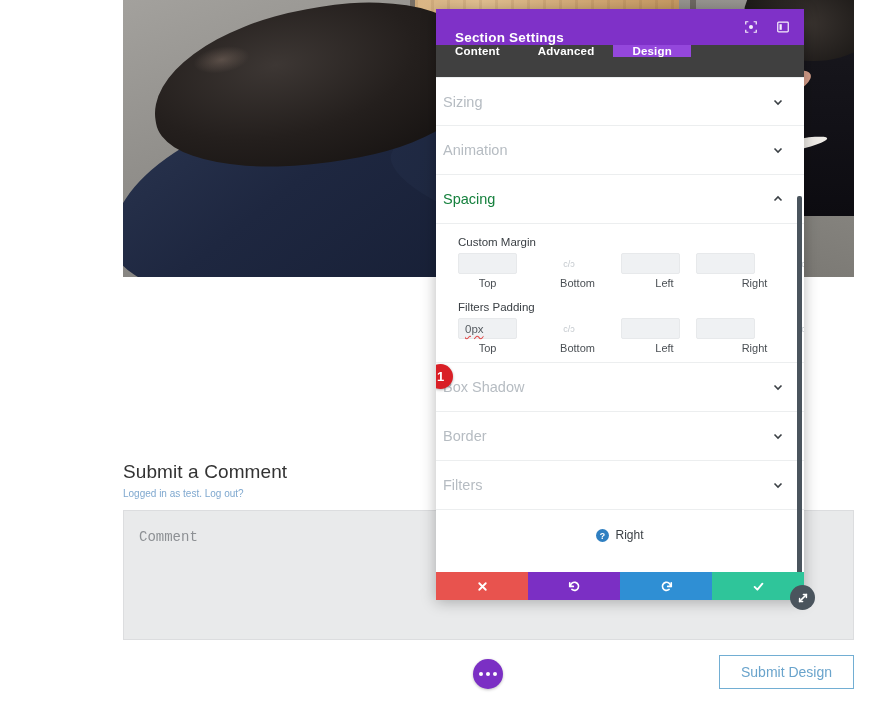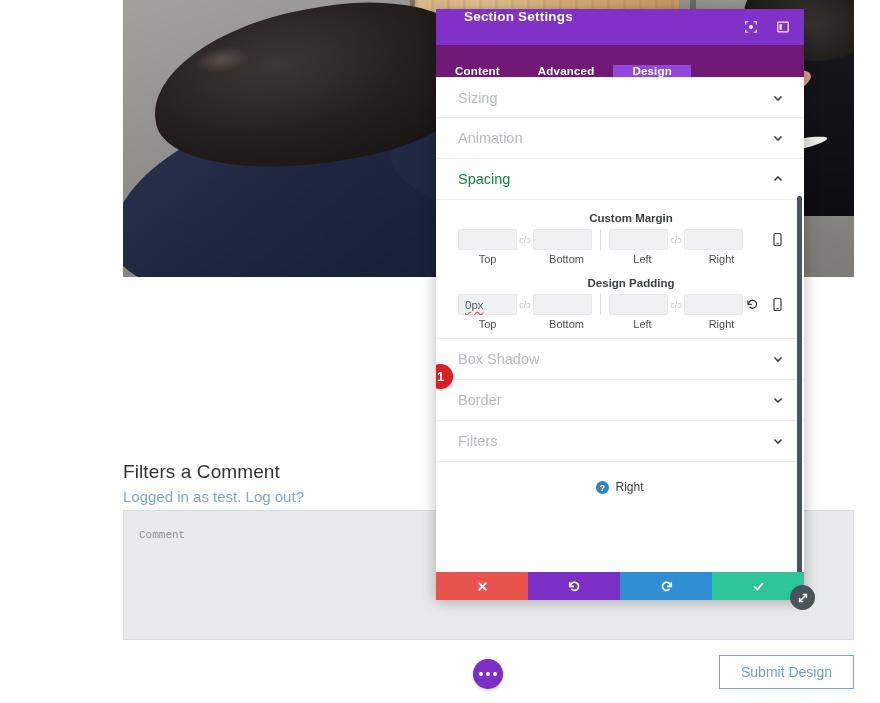--- a/index.html
+++ b/index.html
@@ -68,28 +68,28 @@
     background:#d8a08c; border-radius:50%; transform: rotate(-24deg); }
   .ph-p2-white { position:absolute; left:85.5%; top:51%; width:11%; height:4%;
     background:#eeebe6; border-radius:50%; transform: rotate(-12deg); }
 
   .comment-head {
     position:absolute; left:123px; top:461px;
     font-size:19px; color:#333333; letter-spacing:0.1px;
   }
   .logged-in {
     position:absolute; left:123px; top:488px;
-    font-size:15px; color:#7fa8cf;
+    font-size:10px; color:#7fa8cf;
   }
   .comment-box {
     position:absolute; left:123px; top:510px; width:731px; height:130px;
     background:#e9eaeb; border:1px solid #dcdddf;
   }
   .comment-ph { position:absolute; left:15px; top:18px;
-    font-family:"Liberation Mono", monospace; font-size:11px; color:#8d9094; }
+    font-family:"Liberation Mono", monospace; font-size:14px; color:#8d9094; }
 
   .dots-btn {
     position:absolute; left:473px; top:659px; width:30px; height:30px;
     background:#7b2fc4; border-radius:50%;
     display:flex; align-items:center; justify-content:center;
     box-shadow:0 1px 3px rgba(0,0,0,0.25);
   }
   .dots-btn span { width:4px; height:4px; border-radius:50%; background:#fff; margin:0 1.5px; display:block; }
 
   .submit-btn {
@@ -100,70 +100,70 @@
   }
 
   
   .modal {
     position:absolute; left:436px; top:9px; width:368px; height:591px;
     background:#ffffff; box-shadow:0 2px 14px rgba(0,0,0,0.28);
     display:flex; flex-direction:column;
   }
   .modal-titlebar {
     height:36px; background:#7f31c8; position:relative; flex:0 0 auto;
-    display:flex; align-items:flex-start;padding-left:9px;
+    display:flex; align-items:flex-end;
   }
   .modal-title {
     color:#ffffff; font-size:13.5px; font-weight:bold; margin-left:19px; letter-spacing:0.2px;
   }
   .tb-icons { position:absolute; right:14px; top:0; height:36px; display:flex; align-items:center; gap:18px; }
   .tb-ico { width:14px; height:14px; opacity:0.92; display:block; }
 
   .modal-tabs {
-    height:32px; background:#701a75; flex:0 0 auto; display:flex; align-items:flex-end;
+    height:32px; background:#404040; flex:0 0 auto; display:flex; align-items:flex-start;
   }
   .tab {
     display:flex; align-items:center; padding:0 19px;
     color:#ffffff; font-size:11.5px; font-weight:bold; letter-spacing:0.2px;
   }
   .tab.active { background:#9447dc; }
 
   .modal-body {
     flex:1 1 auto; position:relative; overflow:hidden; background:#fff;
   }
   .scrollbar {
     position:absolute; right:2px; top:119px; width:5px; height:447px;
     background:#4a545d; border-radius:2px;
   }
 
   .acc-row {
-    height:41px; border-bottom:1px solid #eceeef;
-    display:flex; align-items:center; padding:0 20px 0 22px;
+    height:49px; border-bottom:1px solid #eceeef;
+    display:flex; align-items:center; padding:0 20px 0 7px;
     position:relative;
   }
   .acc-row:first-child { border-top:1px solid #eceeef; }
   .acc-label { font-size:14.5px; color:#b6bcc2; flex:1 1 auto; }
   .acc-label.open { color:#15803d; }
   .chev { width:12px; height:12px; flex:0 0 auto; }
 
   .spacing-body { padding:0 0 8px 0; border-bottom:1px solid #eceeef; }
-  .grp-label { font-size:11.5px; font-weight:bold; color:#3b4045; margin:12px 0 5px 22px;text-align:center; }
+  .grp-label { font-size:11.5px; font-weight:normal; color:#3b4045; margin:12px 0 5px 22px; }
   .fields-row { display:flex; align-items:flex-start; padding:0 20px 0 22px; }
-  .field-pair { display:flex; align-items:center; flex:0 0 auto; }
+  .field-pair { display:flex; align-items:center; flex:0 0 auto;gap:44px; }
   .fld {
     width:59px; height:21px; background:#eff1f3; border:1px solid #e7e9eb; border-radius:2px;
     display:flex; align-items:center; padding-left:6px;
   }
   .fld-val { font-size:11.5px; color:#555b60;
     text-decoration: underline wavy #e14b4b; text-underline-offset:2px; }
   .chain { width:16px; text-align:center; font-size:9px; color:#c3c8cd; padding:0 2px; }
   .vdiv { width:1px; align-self:stretch; background:#dfe2e5; margin:0 8px; height:21px; }
   .row-icons { margin-left:auto; display:flex; align-items:center; gap:12px; padding-top:3px; }
   .r-ico { width:13px; height:15px; }
-  .labels-row { display:flex; padding:3px 20px 0 22px; }
+  .labels-row { display:flex; padding:3px 20px 0 22px;justify-content:space-between; }
   .lab { font-size:11px; color:#4a4f54; width:59px; text-align:center; }
   .lab-sp { width:20px; }
   .lab-div { width:17px; }
 
   .badge {
     position:absolute; left:-8px; top:287px; width:25px; height:25px;
     background:#d91f26; border-radius:50%; color:#fff;
     font-size:13px; font-weight:bold;
     display:flex; align-items:center; justify-content:center;
     box-shadow:0 1px 3px rgba(0,0,0,0.3); z-index:6;
@@ -213,21 +213,21 @@
         <div class="ph-head-hl"></div>
       </div>
       <div class="ph-ear"></div>
       <div class="ph-p2-body"></div>
       <div class="ph-p2-hair"></div>
       <div class="ph-p2-hand"></div>
       <div class="ph-p2-white"></div>
     </div>
   </div>
 
-  <div class="comment-head">Filters a Comment</div>
+  <div class="comment-head">Submit a Comment</div>
   <div class="logged-in">Logged in as test. Log out?</div>
   <div class="comment-box">
     <div class="comment-ph">Comment</div>
   </div>
 
   <div class="dots-btn">
     <span></span>
     <span></span>
     <span></span>
   </div>
@@ -312,21 +312,21 @@
         <div class="labels-row">
           <div class="lab">Top</div>
           <div class="lab-sp"></div>
           <div class="lab">Bottom</div>
           <div class="lab-div"></div>
           <div class="lab">Left</div>
           <div class="lab-sp"></div>
           <div class="lab">Right</div>
         </div>
 
-        <div class="grp-label">Design Padding</div>
+        <div class="grp-label">Filters Padding</div>
         <div class="fields-row">
           <div class="field-pair">
             <div class="fld">
                 <span class="fld-val">0px</span>
               </div>
             <div class="chain">c/ɔ</div>
             <div class="fld">
                 <span class="fld-val"></span>
               </div>
           </div>

